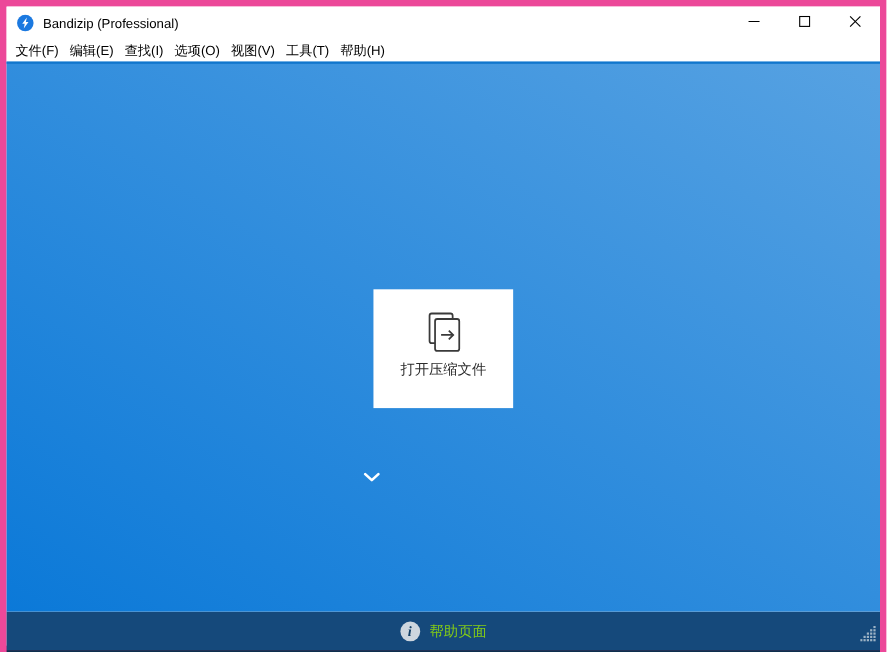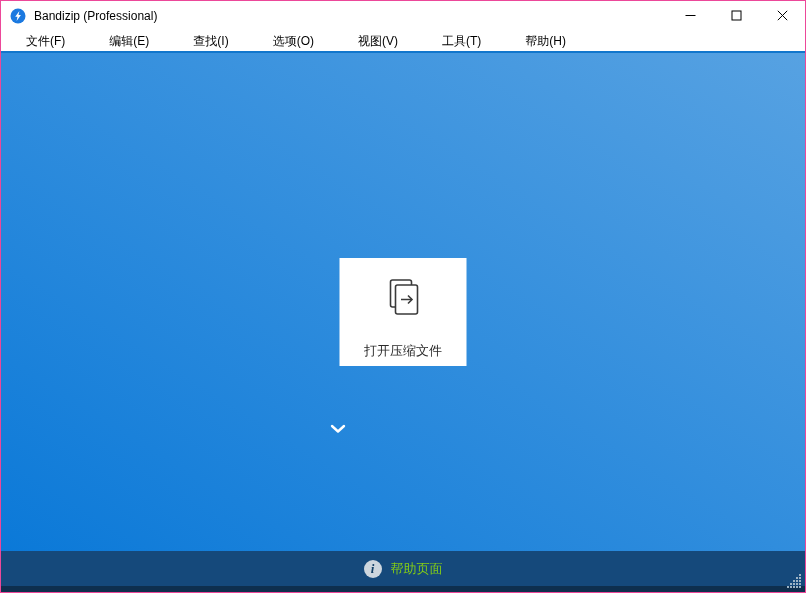--- a/index.html
+++ b/index.html
@@ -12,21 +12,21 @@
     --logo-blue:#1b79e0;
   }
   *{margin:0;padding:0;box-sizing:border-box;}
   body{
     width:806px;height:593px;overflow:hidden;
     font-family:"Liberation Sans","DejaVu Sans",sans-serif;
     background:#fff;
   }
   .window{
     width:806px;height:593px;
-    border:1px solid #ec4899;
+    border:6px solid #ec4899;
     display:flex;flex-direction:column;
     position:relative;
   }
   
   .titlebar{
     height:30px;background:#fff;
     display:flex;align-items:center;
     padding-left:9px;flex:0 0 auto;
   }
   .logo{width:16px;height:16px;flex:0 0 auto;display:flex;}
@@ -40,42 +40,42 @@
     cursor:pointer;
   }
   
   .menubar{
     height:20px;background:#fff;
     display:flex;align-items:center;
     padding-left:3px;flex:0 0 auto;
     font-size:12px;color:#000;
   }
   .menu-item{
-    padding:2px 5px;margin:0 17px;white-space:nowrap;cursor:pointer;
+    padding:2px 5px;margin:0 0;white-space:nowrap;cursor:pointer;
   }
   
   .content{
     height:500px;flex:0 0 auto;position:relative;
     background:linear-gradient(to top right,var(--gradient-start),var(--gradient-end));
   }
   .content::before{
     content:"";position:absolute;top:0;left:0;right:0;height:2px;
     background:var(--gradient-top-line);
   }
   .big-buttons{
     position:absolute;top:207px;left:50%;transform:translateX(-50%);
     display:flex;gap:3px;
   }
   .big-button{
     width:127px;height:108px;background:#fff;
     display:flex;flex-direction:column;align-items:center;
     cursor:pointer;
   }
   .big-button .icon{margin-top:14px;height:50px;display:flex;align-items:center;}
-  .big-button .label{font-size:13px;color:#2b2b2b;margin-top:20px;white-space:nowrap;}
+  .big-button .label{font-size:13px;color:#2b2b2b;margin-top:0;white-space:nowrap;}
   .chevron{
     position:absolute;top:373px;left:50%;margin-left:-73px;
     width:16px;height:10px;cursor:pointer;display:flex;
   }
   
   .footer{
     height:35px;background:var(--footer-bg);flex:0 0 auto;
     display:flex;align-items:center;justify-content:center;
     cursor:pointer;
   }

